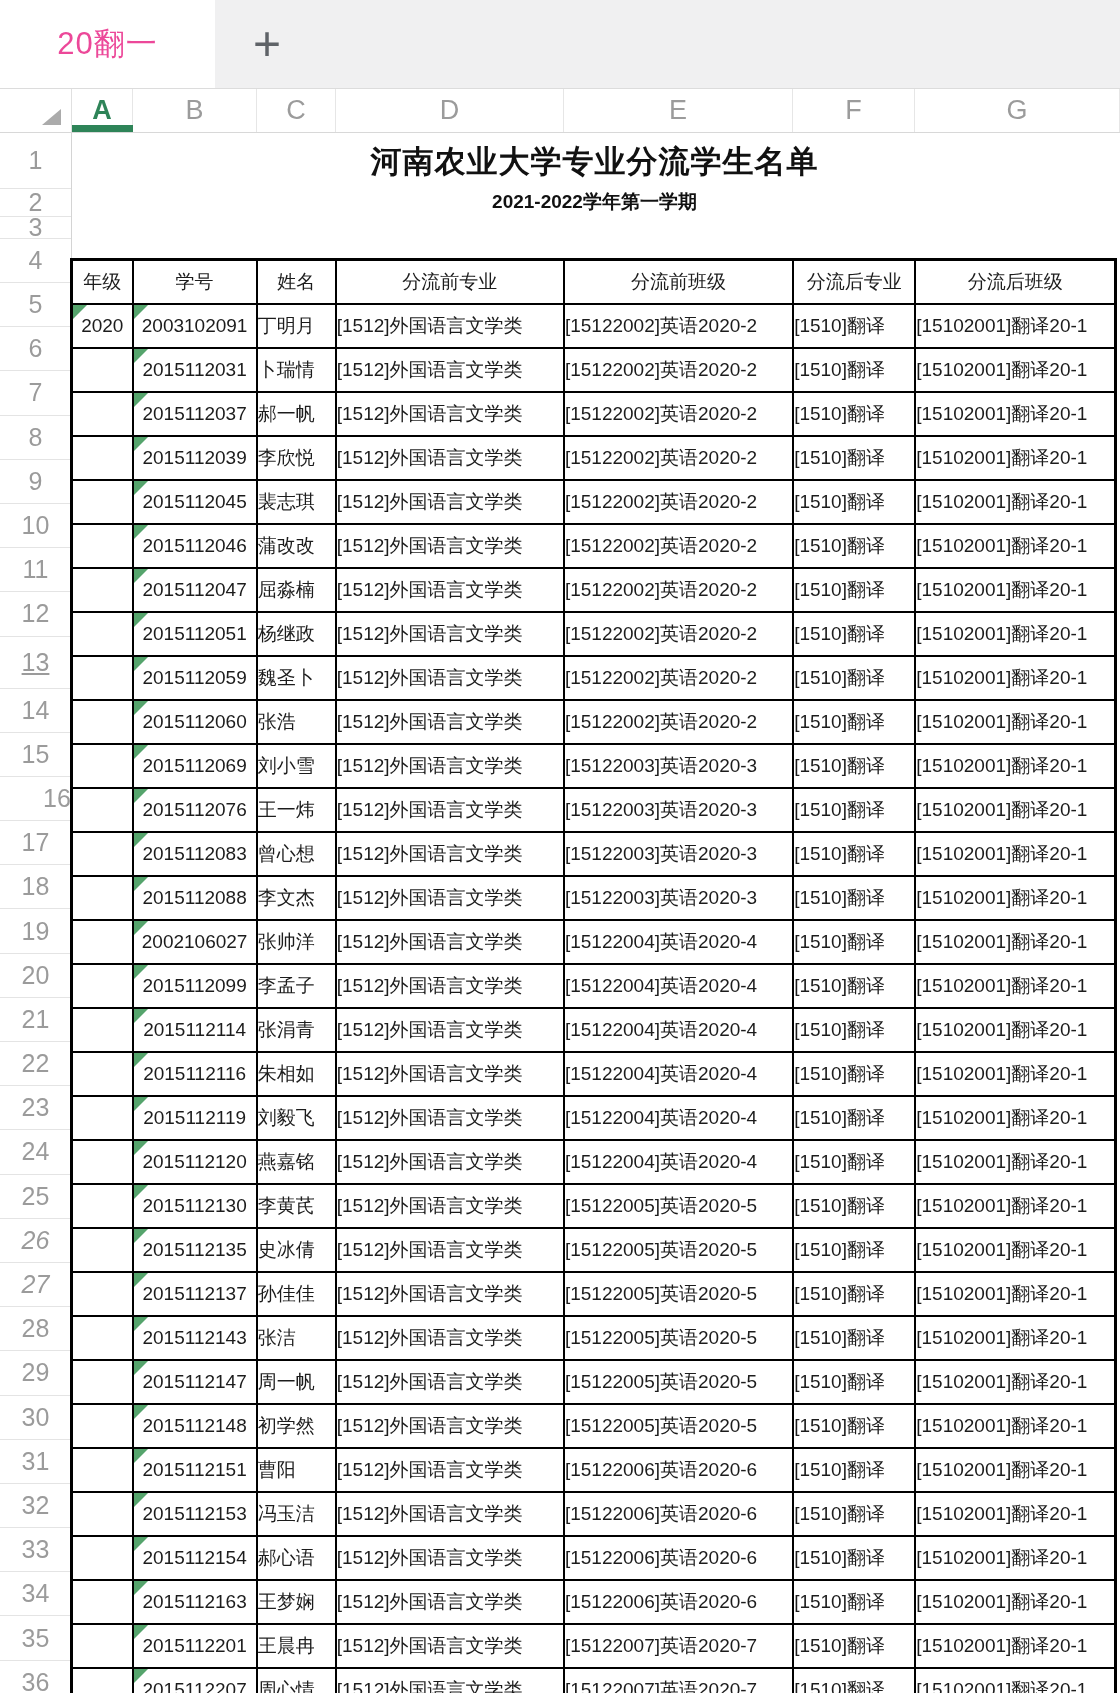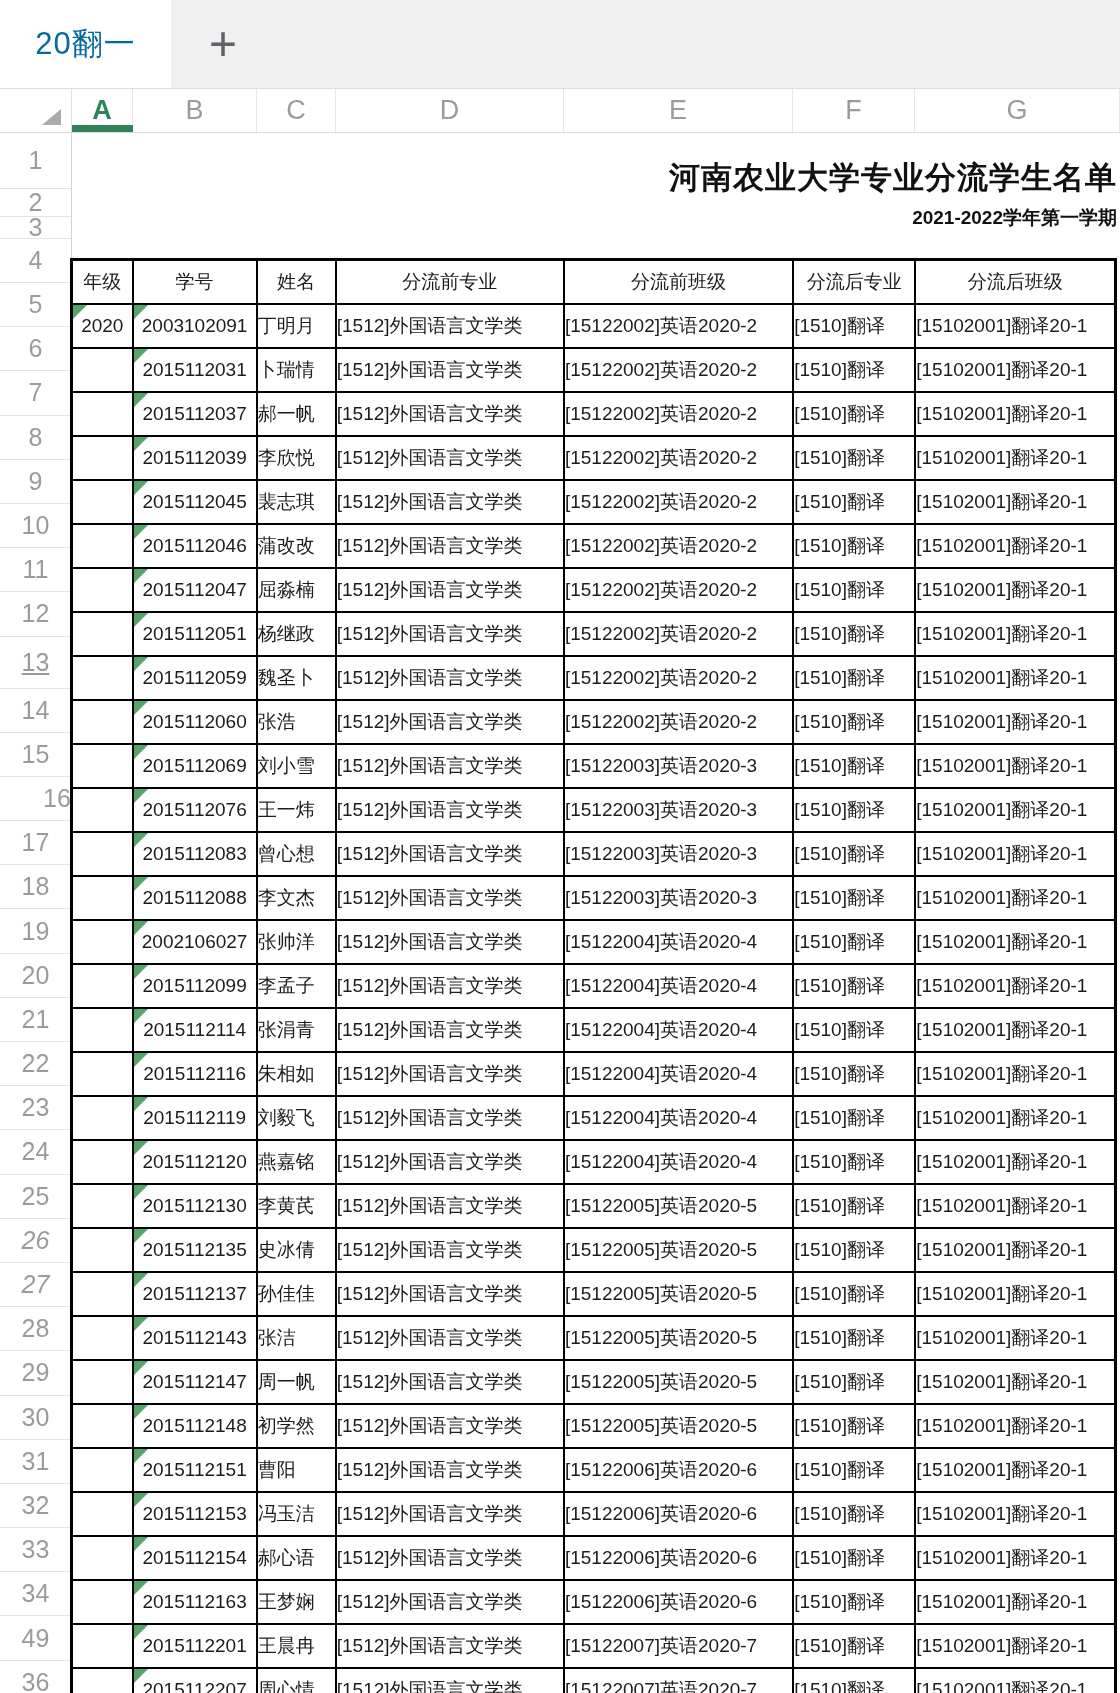--- a/index.html
+++ b/index.html
@@ -3,40 +3,40 @@
 <meta charset="utf-8">
 <style>
   html,body{margin:0;padding:0;}
   body{
     width:1120px;height:1693px;overflow:hidden;background:#fff;
     font-family:"Liberation Sans","DejaVu Sans",sans-serif;
     -webkit-font-smoothing:antialiased;
   }
   
   .tabbar{height:88px;background:#f0f0f1;display:flex;align-items:stretch;border-bottom:1px solid #dcdcdc;}
-  .tab-active{width:171px;background:#ffffff;display:flex;align-items:center;justify-content:center;
-    font-size:31px;color:#0369a1;letter-spacing:1px;}
+  .tab-active{width:215px;background:#ffffff;display:flex;align-items:center;justify-content:center;
+    font-size:31px;color:#ec4899;letter-spacing:1px;}
   .tab-new{width:104px;display:flex;align-items:center;justify-content:center;
     font-size:48px;font-weight:300;color:#5f6368;line-height:1;}
   
   .colheader{height:43px;background:#fff;position:relative;border-bottom:1px solid #d8d8d8;display:flex;}
   .corner{width:72px;position:relative;border-right:1px solid #e0e0e0;}
   .select-all-tri{position:absolute;right:10px;bottom:7px;width:0;height:0;
     border-left:19px solid transparent;border-bottom:16px solid #ababab;}
   .col-letter{display:flex;align-items:center;justify-content:center;
     font-size:27px;color:#9b9b9b;border-right:1px solid #e6e6e6;box-sizing:border-box;}
   .col-letter.selected{color:#2e8458;font-weight:bold;}
   .col-underline{position:absolute;bottom:0;height:7px;background:#2e8458;}
   
   .sheet{position:relative;width:1120px;height:1561px;background:#fff;}
   .gutter{position:absolute;left:0;top:0;width:72px;border-right:1px solid #d4d4d4;box-sizing:border-box;}
   .row-num{display:flex;align-items:center;justify-content:center;
     font-size:25px;color:#9b9b9b;border-bottom:1px solid #e4e4e4;box-sizing:border-box;}
   
-  .title-area{position:absolute;left:72px;top:16px;width:1045px;height:105px;text-align:right;}
+  .title-area{position:absolute;left:72px;top:0;width:1045px;height:105px;text-align:center;}
   .sheet-title{padding-top:2px;font-size:31px;font-weight:bold;color:#111;line-height:54px;letter-spacing:1px;}
   .sheet-subtitle{font-size:19px;font-weight:bold;color:#111;line-height:26px;}
   
   table.grid{position:absolute;left:70px;top:105px;border-collapse:collapse;table-layout:fixed;
     width:1047px;border:3px solid #000;margin-top:20px;}
   table.grid td,table.grid th{border:2px solid #000;padding:0;height:42px;line-height:42px;
     font-size:19px;font-weight:normal;color:#1c1c1c;white-space:nowrap;overflow:hidden;
     position:relative;background:#fff;}
   table.grid th{text-align:center;}
   td.al-c{text-align:center;}
@@ -101,21 +101,21 @@
       <div class="row-num" style="height: 44.2px;">25</div>
       <div class="row-num" style="height: 44.2px; font-style: italic;">26</div>
       <div class="row-num" style="height: 44.2px; font-style: italic;">27</div>
       <div class="row-num" style="height: 44.2px;">28</div>
       <div class="row-num" style="height: 44.2px;">29</div>
       <div class="row-num" style="height: 44.2px;">30</div>
       <div class="row-num" style="height: 44.2px;">31</div>
       <div class="row-num" style="height: 44.2px;">32</div>
       <div class="row-num" style="height: 44.2px;">33</div>
       <div class="row-num" style="height: 44.2px;">34</div>
-      <div class="row-num" style="height: 44.2px;">49</div>
+      <div class="row-num" style="height: 44.2px;">35</div>
       <div class="row-num" style="height: 44.2px;">36</div>
     </div>
 
   <div class="title-area">
     <div class="sheet-title">河南农业大学专业分流学生名单</div>
     <div class="sheet-subtitle">2021-2022学年第一学期</div>
   </div>
 
   <table class="grid">
     <colgroup id="cols">

